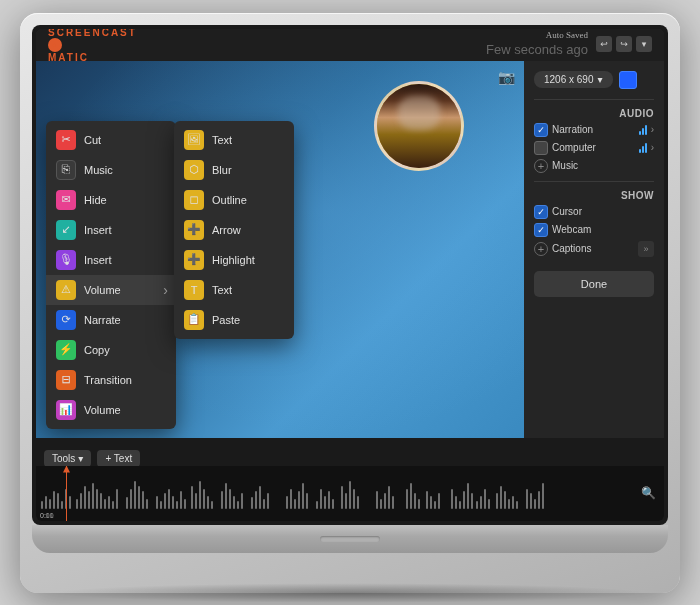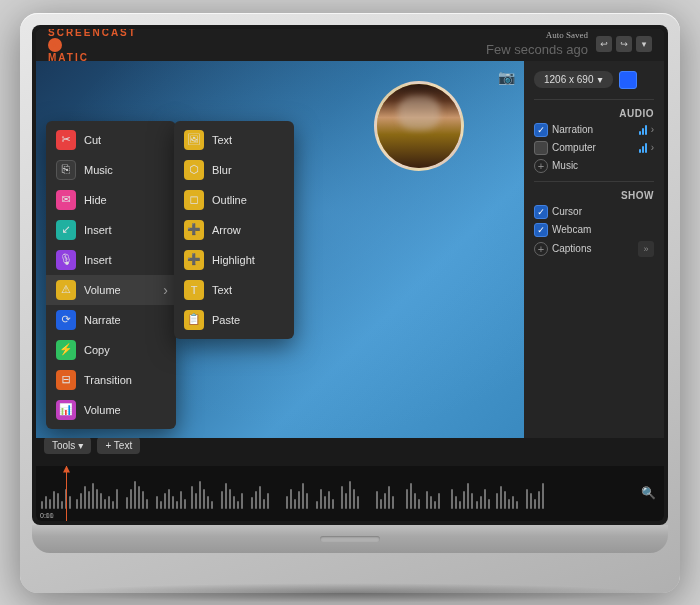--- a/index.html
+++ b/index.html
@@ -392,21 +392,21 @@
 
     
     .bottom-area {
       background: #1a1a1a;
       flex-shrink: 0;
     }
 
     .toolbar-row {
       height: 28px;
       display: flex;
-      align-items: flex-end;
+      align-items: flex-start;
       padding: 12px 8px;
       gap: 6px;
     }
 
     .tools-btn {
       background: #3a3a3a;
       color: #ddd;
       border: none;
       border-radius: 4px;
       padding: 3px 8px;
@@ -692,20 +692,21 @@
             <div class="check-icon checked">✓</div>
             <span>Webcam</span>
           </div>
 
           <div class="show-row">
             <div class="plus-icon">+</div>
             <span>Captions</span>
             <div class="panel-right-expand">»</div>
           </div>
 
+          <button class="done-btn">Done</button>
         </div>
 
       </div>
 
       <div class="bottom-area">
         <div class="toolbar-row">
           <button class="tools-btn">
             <span>Tools</span>
             <span>▾</span>
           </button>

